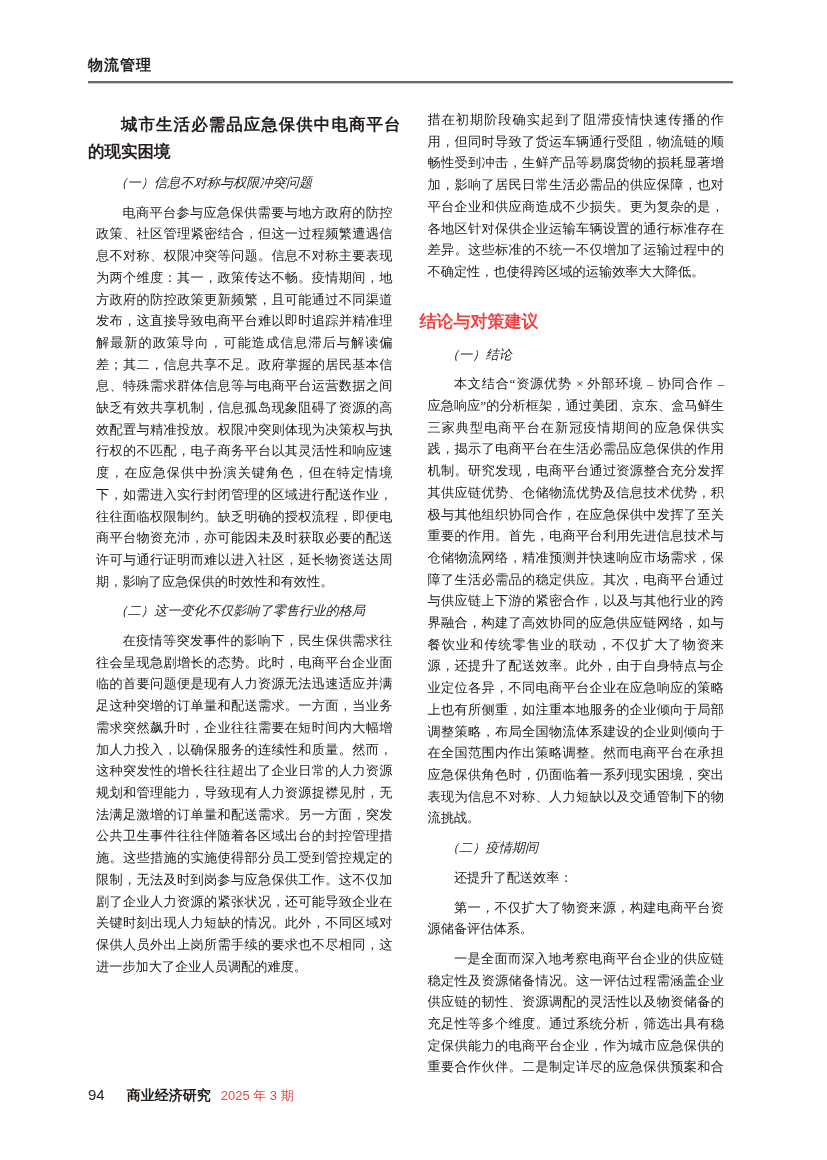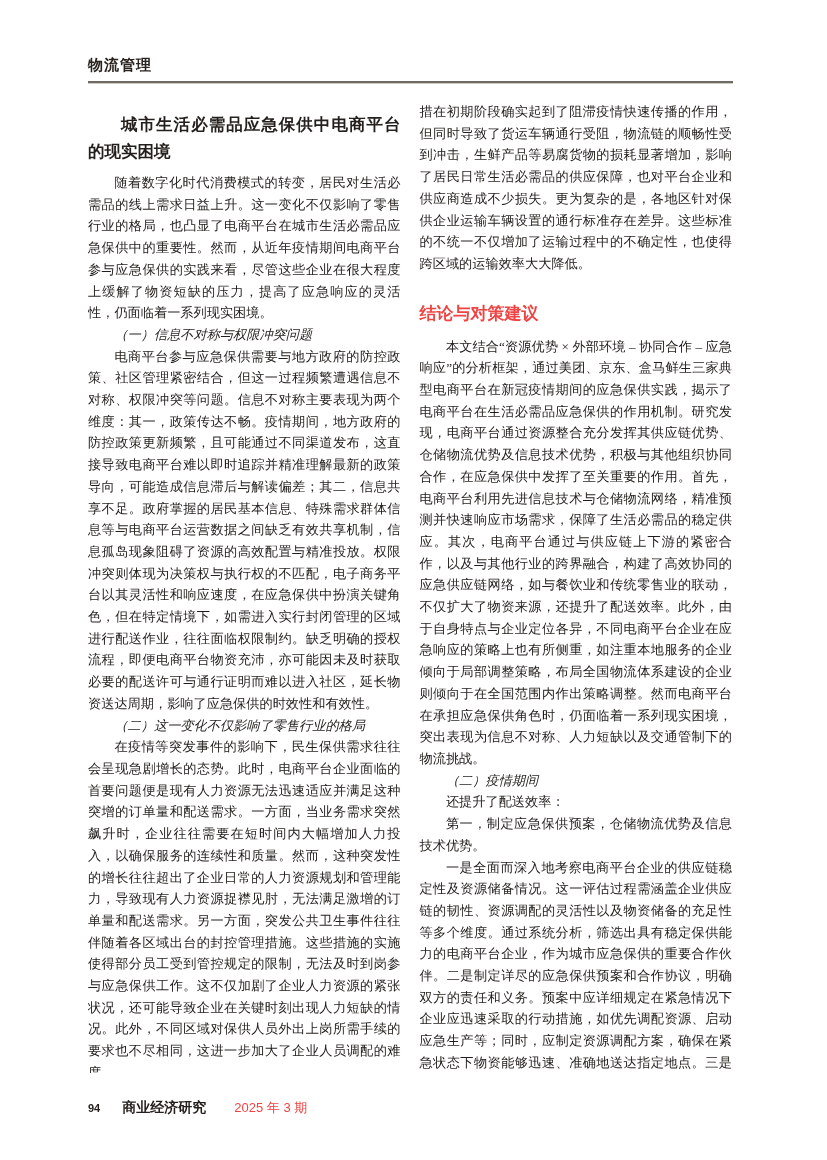--- a/index.html
+++ b/index.html
@@ -63,21 +63,21 @@
   }
   .section-title {
     font-family: "Liberation Sans", "DejaVu Sans", sans-serif;
     font-weight: bold;
     font-size: 17px;
     line-height: 24px;
     margin: 27px 0 10px 0;
     color: #ef4444;
   }
   p {
-    margin: 0;
+    margin: 8px;
   }
   p.indent { text-indent: 2em; }
   p.noindent { text-indent: 0; }
   .kai {
     font-style: italic;
     font-weight: normal;
     font-size: 13.2px;
     line-height: 21.7px;
     margin: 0;
     text-indent: 2em;
@@ -89,29 +89,28 @@
     left: 88px;
     top: 1086px;
     width: 652px;
     display: flex;
     align-items: baseline;
     font-family: "Liberation Sans", "DejaVu Sans", sans-serif;
     font-size: 13.5px;
     color: #241f1c;
   }
   .footer .pg {
-    font-weight: bold;
-    font-size: 11px;
+    font-weight: normal;
+    font-size: 15px;
     margin-right: 22px;
-    margin-top: 16px;
   }
   .footer .journal {
     font-weight: bold;
     font-size: 14px;
-    margin-right: 28px;
+    margin-right: 10px;
     font-family: Liberation Serif, serif;
   }
   .footer .issue {
     font-weight: normal;
     font-size: 13px;
     color: #ef4444;
   }
 </style>
 </head>
 <body>
@@ -121,35 +120,35 @@
 
     <div class="running-head">
       <span class="rh-text">物流管理</span>
     </div>
     <div class="rule"></div>
 
     <div class="columns">
 
       <div class="col">
         <h1 class="article-title">城市生活必需品应急保供中电商平台的现实困境</h1>
-        <p class="indent">随着数字化时代消费模式的转变，居民对生活必需品的线上需求日益上升。这一变化不仅影响了零售行业的格局，也凸显了电商平台在城市生活必需品应急保供中的重要性。然而，从近年疫情期间电商平台参与应急保供的实践来看，尽管这些企业在很大程度上缓解了物资短缺的压力，提高了应急响应的灵活性，仍面临着一系列现实困境。</p>
         <h3 class="kai">（一）信息不对称与权限冲突问题</h3>
         <p class="indent">电商平台参与应急保供需要与地方政府的防控政策、社区管理紧密结合，但这一过程频繁遭遇信息不对称、权限冲突等问题。信息不对称主要表现为两个维度：其一，政策传达不畅。疫情期间，地方政府的防控政策更新频繁，且可能通过不同渠道发布，这直接导致电商平台难以即时追踪并精准理解最新的政策导向，可能造成信息滞后与解读偏差；其二，信息共享不足。政府掌握的居民基本信息、特殊需求群体信息等与电商平台运营数据之间缺乏有效共享机制，信息孤岛现象阻碍了资源的高效配置与精准投放。权限冲突则体现为决策权与执行权的不匹配，电子商务平台以其灵活性和响应速度，在应急保供中扮演关键角色，但在特定情境下，如需进入实行封闭管理的区域进行配送作业，往往面临权限制约。缺乏明确的授权流程，即便电商平台物资充沛，亦可能因未及时获取必要的配送许可与通行证明而难以进入社区，延长物资送达周期，影响了应急保供的时效性和有效性。</p>
         <h3 class="kai">（二）这一变化不仅影响了零售行业的格局</h3>
         <p class="indent">在疫情等突发事件的影响下，民生保供需求往往会呈现急剧增长的态势。此时，电商平台企业面临的首要问题便是现有人力资源无法迅速适应并满足这种突增的订单量和配送需求。一方面，当业务需求突然飙升时，企业往往需要在短时间内大幅增加人力投入，以确保服务的连续性和质量。然而，这种突发性的增长往往超出了企业日常的人力资源规划和管理能力，导致现有人力资源捉襟见肘，无法满足激增的订单量和配送需求。另一方面，突发公共卫生事件往往伴随着各区域出台的封控管理措施。这些措施的实施使得部分员工受到管控规定的限制，无法及时到岗参与应急保供工作。这不仅加剧了企业人力资源的紧张状况，还可能导致企业在关键时刻出现人力短缺的情况。此外，不同区域对保供人员外出上岗所需手续的要求也不尽相同，这进一步加大了企业人员调配的难度。</p>
 
       </div>
 
       <div class="col">
         <p class="noindent">措在初期阶段确实起到了阻滞疫情快速传播的作用，但同时导致了货运车辆通行受阻，物流链的顺畅性受到冲击，生鲜产品等易腐货物的损耗显著增加，影响了居民日常生活必需品的供应保障，也对平台企业和供应商造成不少损失。更为复杂的是，各地区针对保供企业运输车辆设置的通行标准存在差异。这些标准的不统一不仅增加了运输过程中的不确定性，也使得跨区域的运输效率大大降低。</p>
         <h2 class="section-title">结论与对策建议</h2>
+        <h3 class="kai">（一）结论</h3>
         <p class="indent">本文结合“资源优势 × 外部环境 – 协同合作 – 应急响应”的分析框架，通过美团、京东、盒马鲜生三家典型电商平台在新冠疫情期间的应急保供实践，揭示了电商平台在生活必需品应急保供的作用机制。研究发现，电商平台通过资源整合充分发挥其供应链优势、仓储物流优势及信息技术优势，积极与其他组织协同合作，在应急保供中发挥了至关重要的作用。首先，电商平台利用先进信息技术与仓储物流网络，精准预测并快速响应市场需求，保障了生活必需品的稳定供应。其次，电商平台通过与供应链上下游的紧密合作，以及与其他行业的跨界融合，构建了高效协同的应急供应链网络，如与餐饮业和传统零售业的联动，不仅扩大了物资来源，还提升了配送效率。此外，由于自身特点与企业定位各异，不同电商平台企业在应急响应的策略上也有所侧重，如注重本地服务的企业倾向于局部调整策略，布局全国物流体系建设的企业则倾向于在全国范围内作出策略调整。然而电商平台在承担应急保供角色时，仍面临着一系列现实困境，突出表现为信息不对称、人力短缺以及交通管制下的物流挑战。</p>
         <h3 class="kai">（二）疫情期间</h3>
         <p class="indent">还提升了配送效率：</p>
-        <p class="indent">第一，制定应急保供预案，仓储物流优势及信息技术优势。</p>
+        <p class="indent">第一，不仅扩大了物资来源，构建电商平台资源储备评估体系。</p>
         <p class="indent">一是全面而深入地考察电商平台企业的供应链稳定性及资源储备情况。这一评估过程需涵盖企业供应链的韧性、资源调配的灵活性以及物资储备的充足性等多个维度。通过系统分析，筛选出具有稳定保供能力的电商平台企业，作为城市应急保供的重要合作伙伴。二是制定详尽的应急保供预案和合作协议，明确双方的责任和义务。预案中应详细规定在紧急情况下企业应迅速采取的行动措施，如优先调配资源、启动应急生产等；同时，应制定资源调配方案，确保在紧急状态下物资能够迅速、准确地送达指定地点。三是定期对企业的保供能力进行再评估，并组织应急演练，检验应急预案的有效性。通过模拟真实场景下的应急响应过程，全面检验企业的应急保供能力，发现存在的</p>
       </div>
 
     </div>
   </div>
 
   <div class="footer">
     <span class="pg">94</span>
     <span class="journal">商业经济研究</span>
     <span class="issue">2025 年 3 期</span>

